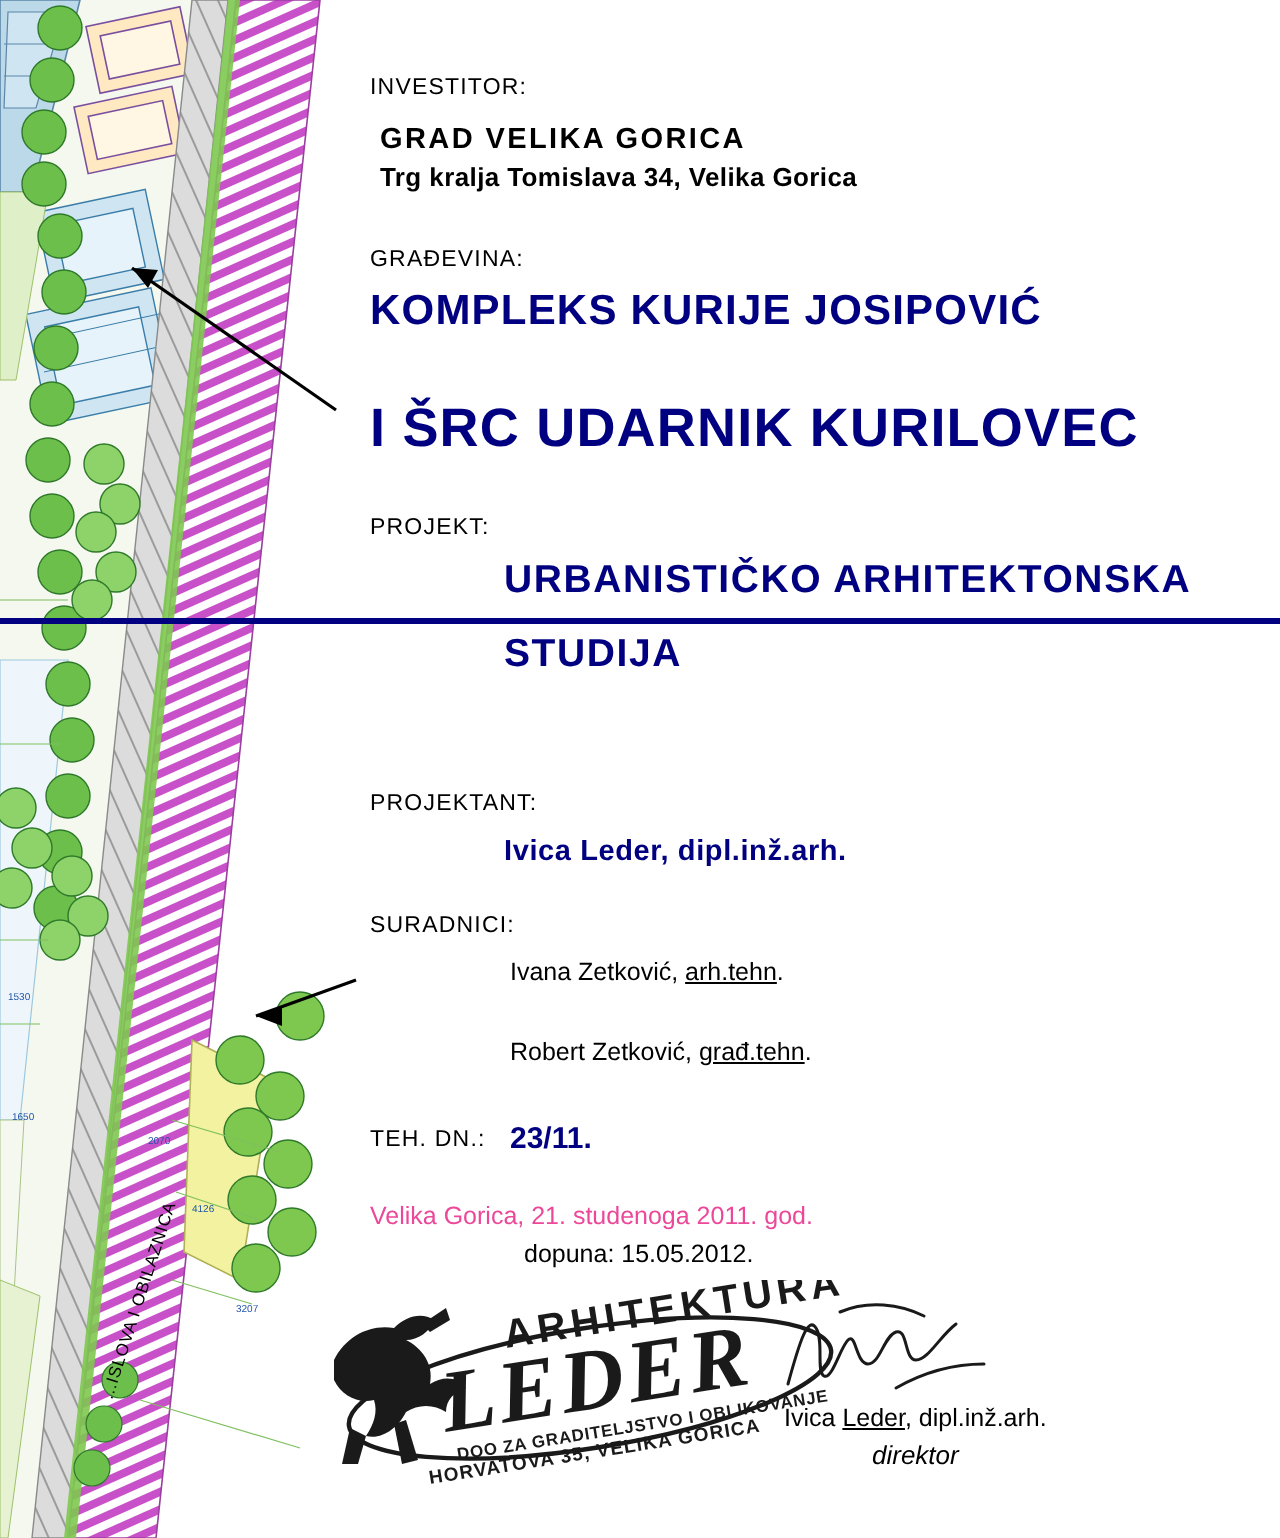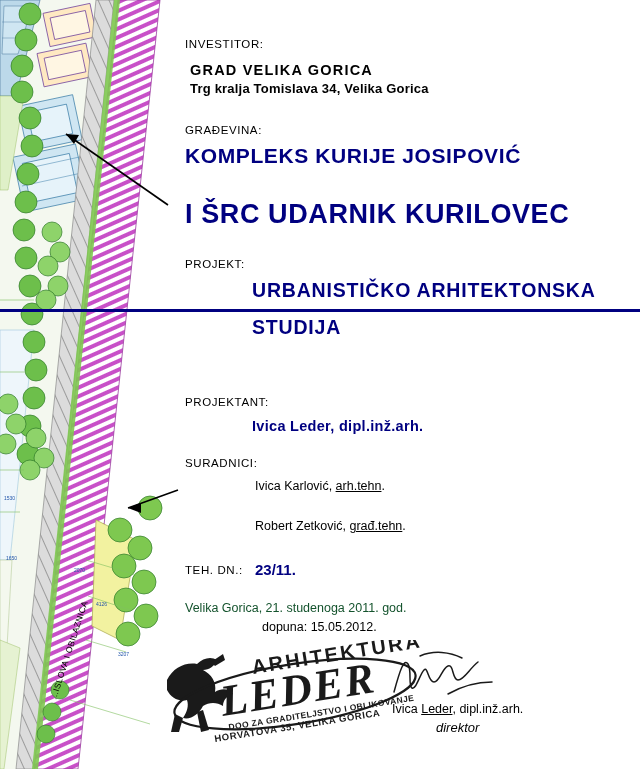--- a/index.html
+++ b/index.html
@@ -114,21 +114,21 @@
   #suradnik-2 { top: 519px; }
 
   #tehdn-label { position: absolute; left: 5px; top: 564px; }
   #tehdn-value {
     position: absolute; left: 75px; top: 561px;
     font-size: 15px; font-weight: bold; color: #000080;
   }
 
   #date-line {
     position: absolute; left: 5px; top: 601px;
-    font-size: 12.5px; color: #14532d;
+    font-size: 12.5px; color: #ec4899;
   }
   #date-amend {
     position: absolute; left: 82px; top: 620px;
     font-size: 12.5px; color: #000;
   }
 
   
   #stamp {
     position: absolute;
     left: -35px;
@@ -319,21 +319,21 @@
     <div class="lbl" id="projekt-label">PROJEKT:</div>
     <div id="projekt-line2">STUDIJA</div>
     <div id="projekt-line1">URBANISTIČKO  ARHITEKTONSKA</div>
 
     <div class="lbl" id="projektant-label">PROJEKTANT:</div>
     <div id="projektant-name">Ivica Leder, dipl.inž.arh.</div>
 
     <div class="lbl" id="suradnici-label">SURADNICI:</div>
 
     <div class="suradnik" id="suradnik-0">
-      <span>Ivica Karlović, </span><span class="u">arh.tehn</span><span>.</span>
+      <span>Ivana Zetković, </span><span class="u">arh.tehn</span><span>.</span>
     </div>
     <div class="suradnik" id="suradnik-2">
       <span>Robert Zetković, </span><span class="u">građ.tehn</span><span>.</span>
     </div>
 
     <div class="lbl" id="tehdn-label">TEH. DN.:</div>
     <div id="tehdn-value">23/11.</div>
 
     <div id="date-line">Velika Gorica, 21. studenoga 2011. god.</div>
     <div id="date-amend">dopuna: 15.05.2012.</div>

